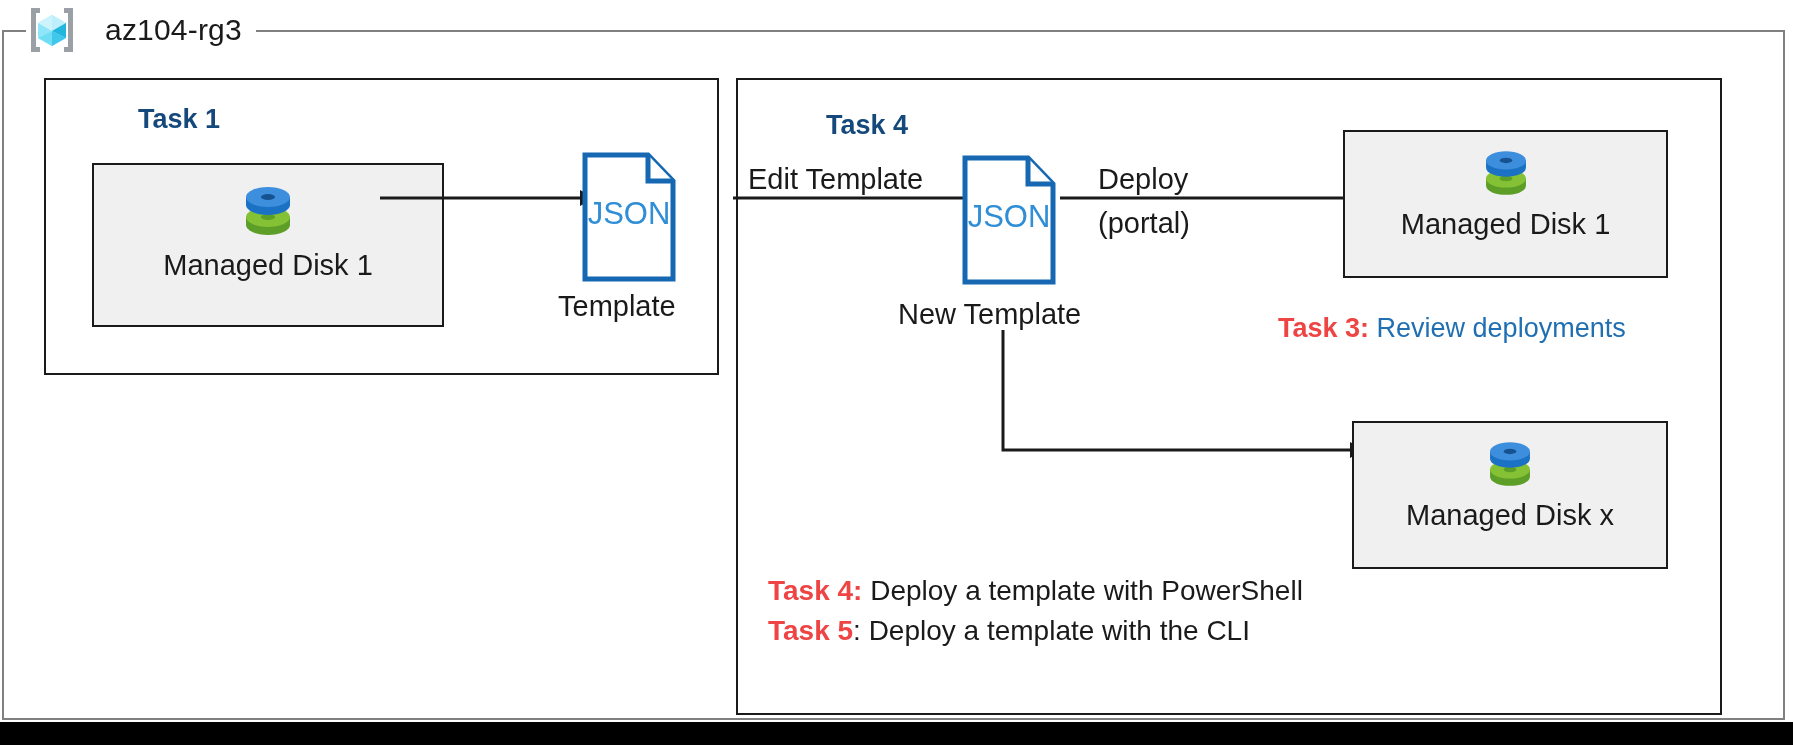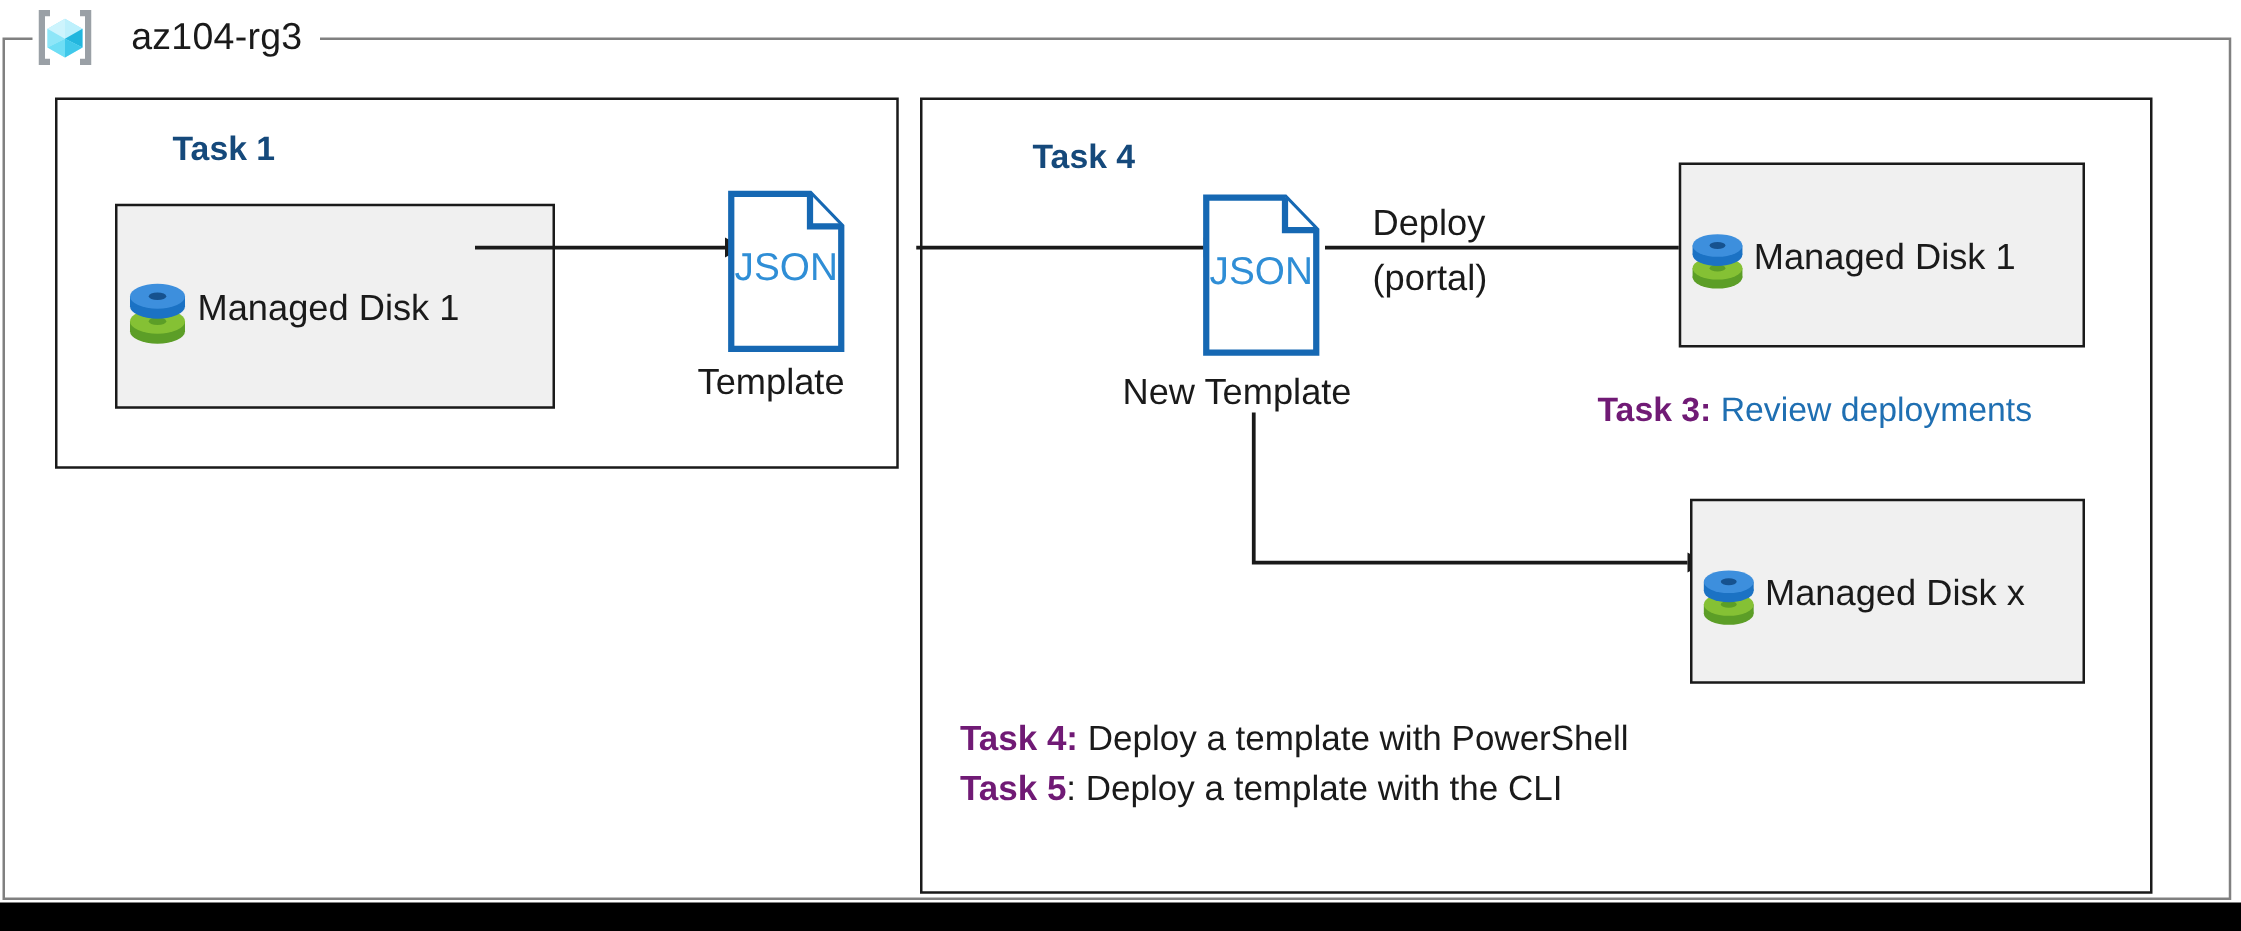--- a/index.html
+++ b/index.html
@@ -80,27 +80,27 @@
   #task1-heading { left: 92px;  top: 104px; }
   #task2-heading { left: 780px; top: 110px; }
 
   
   .res-box {
     position: absolute;
     background: #f0f0f0;
     border: 2px solid #1a1a1a;
     box-sizing: border-box;
     display: flex;
-    flex-direction: row;
+    flex-direction: column;
     align-items: center;
     justify-content: flex-start;
   }
   #disk-box-1 { left: 92px;  top: 163px; width: 352px; height: 164px; }
   #disk-box-2 { left: 1343px; top: 130px; width: 325px; height: 148px; }
-  #disk-box-3 { left: 1352px; top: 399px; width: 316px; height: 148px; }
+  #disk-box-3 { left: 1352px; top: 421px; width: 316px; height: 148px; }
 
   .disk-icon { display: block; margin-top: 12px; }
   #disk-box-1 .disk-icon { width: 64px; height: 66px; margin-top: 14px; }
   #disk-box-2 .disk-icon { width: 58px; height: 60px; margin-top: 12px; }
   #disk-box-3 .disk-icon { width: 58px; height: 60px; margin-top: 12px; }
 
   .res-label {
     font-size: 29px;
     color: #1a1a1a;
     margin-top: 4px;
@@ -142,21 +142,21 @@
 
   
   .task-note {
     position: absolute;
     font-size: 28px;
     color: #1a1a1a;
     white-space: nowrap;
   }
   .task-note .note-key {
     font-weight: bold;
-    color: #701a75;
+    color: #ef4444;
   }
   .task-note .note-body-blue { color: #1f6fb2; }
 
   #task3-note { left: 1278px; top: 313px; font-size: 27px; }
   #task4-note { left: 768px;  top: 575px; }
   #task5-note { left: 768px;  top: 615px; }
   #task6-note { left: 768px;  top: 655px; }
 </style>
 </head>
 <body>
@@ -205,20 +205,21 @@
   <svg id="json-doc-1" class="json-doc" viewBox="0 0 94 130">
     <path d="M3 3 L66 3 L91 29 L91 127 L3 127 Z" fill="#ffffff" stroke="#1668b3" stroke-width="5"></path>
     <path d="M66 3 L66 29 L91 29" fill="#ffffff" stroke="#1668b3" stroke-width="5"></path>
     <text x="47" y="72" font-family="'Liberation Sans', sans-serif" font-size="31" fill="#2f8ed6" text-anchor="middle">JSON</text>
   </svg>
   <div id="caption-template" class="doc-caption">Template</div>
 
   <div id="task2-box" class="task-box"></div>
   <div id="task2-heading" class="task-heading">Task 4</div>
 
+  <div id="label-edit-template" class="edge-label">Edit Template</div>
   <svg id="arrow-edit-template" class="connector" viewBox="0 0 245 24">
     <line x1="0" y1="12" x2="230" y2="12" stroke="#1a1a1a" stroke-width="3"></line>
     <polygon points="230,4 245,12 230,20" fill="#1a1a1a"></polygon>
   </svg>
 
   <svg id="json-doc-2" class="json-doc" viewBox="0 0 94 130">
     <path d="M3 3 L66 3 L91 29 L91 127 L3 127 Z" fill="#ffffff" stroke="#1668b3" stroke-width="5"></path>
     <path d="M66 3 L66 29 L91 29" fill="#ffffff" stroke="#1668b3" stroke-width="5"></path>
     <text x="47" y="72" font-family="'Liberation Sans', sans-serif" font-size="31" fill="#2f8ed6" text-anchor="middle">JSON</text>
   </svg>

